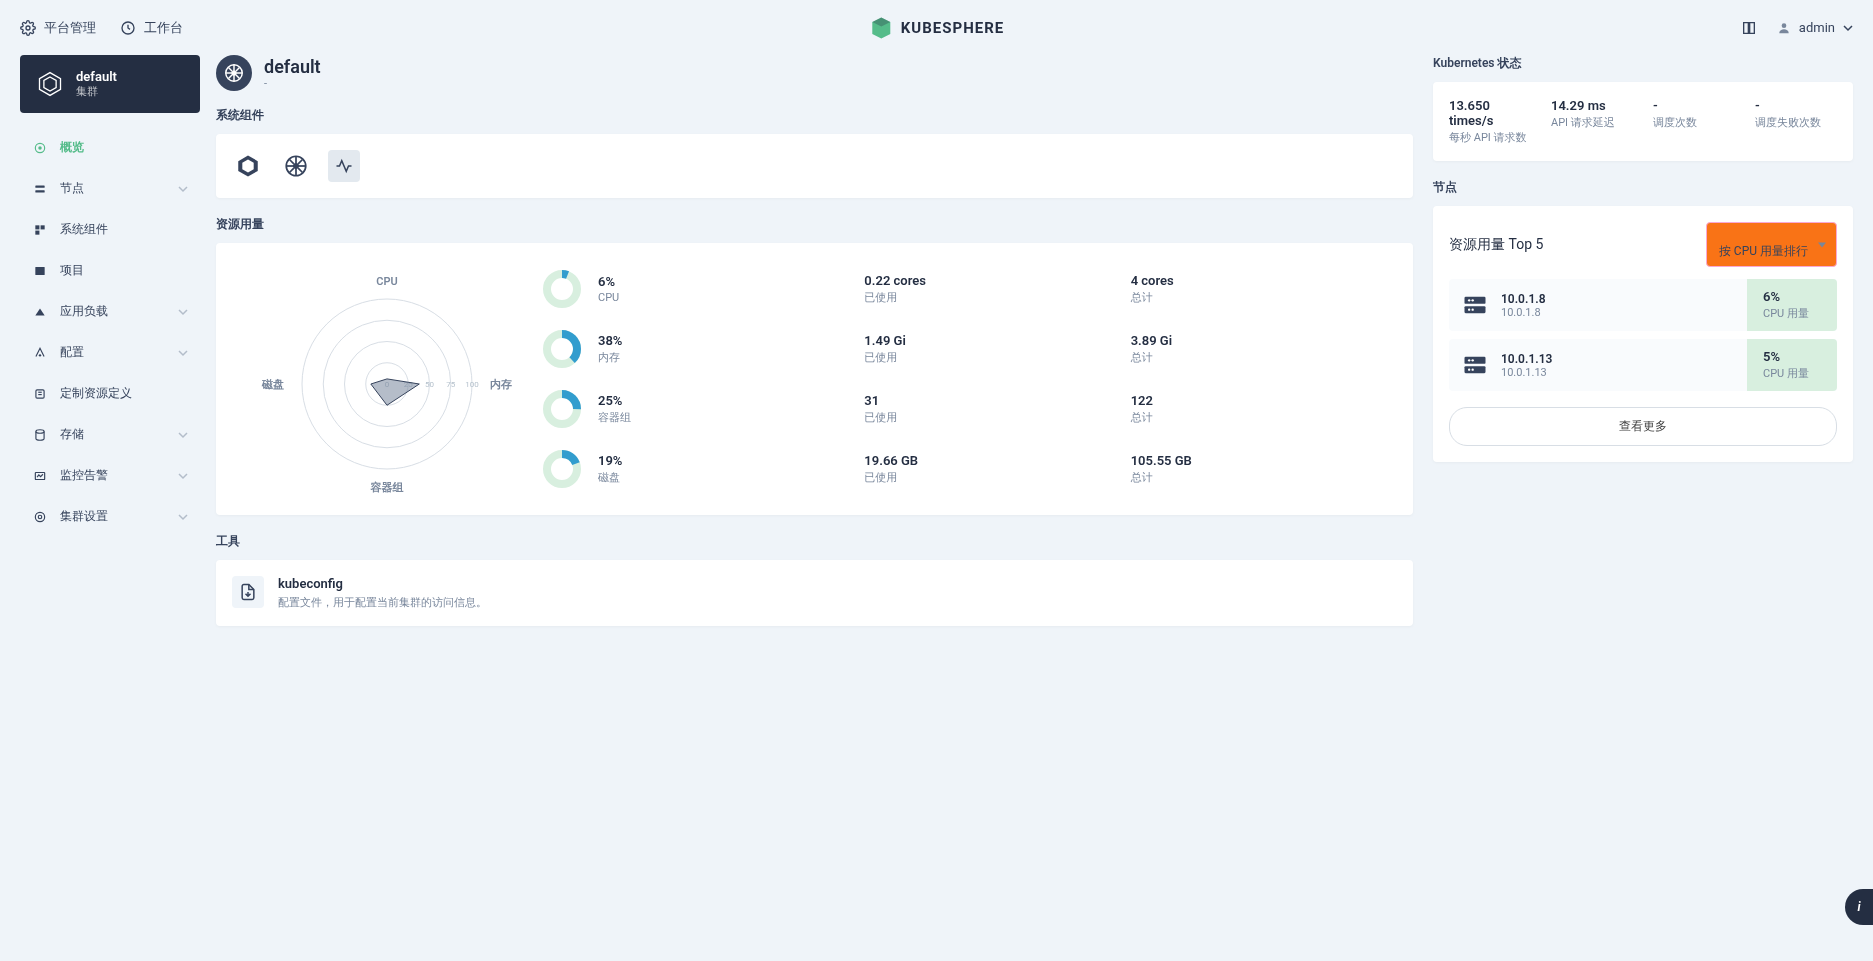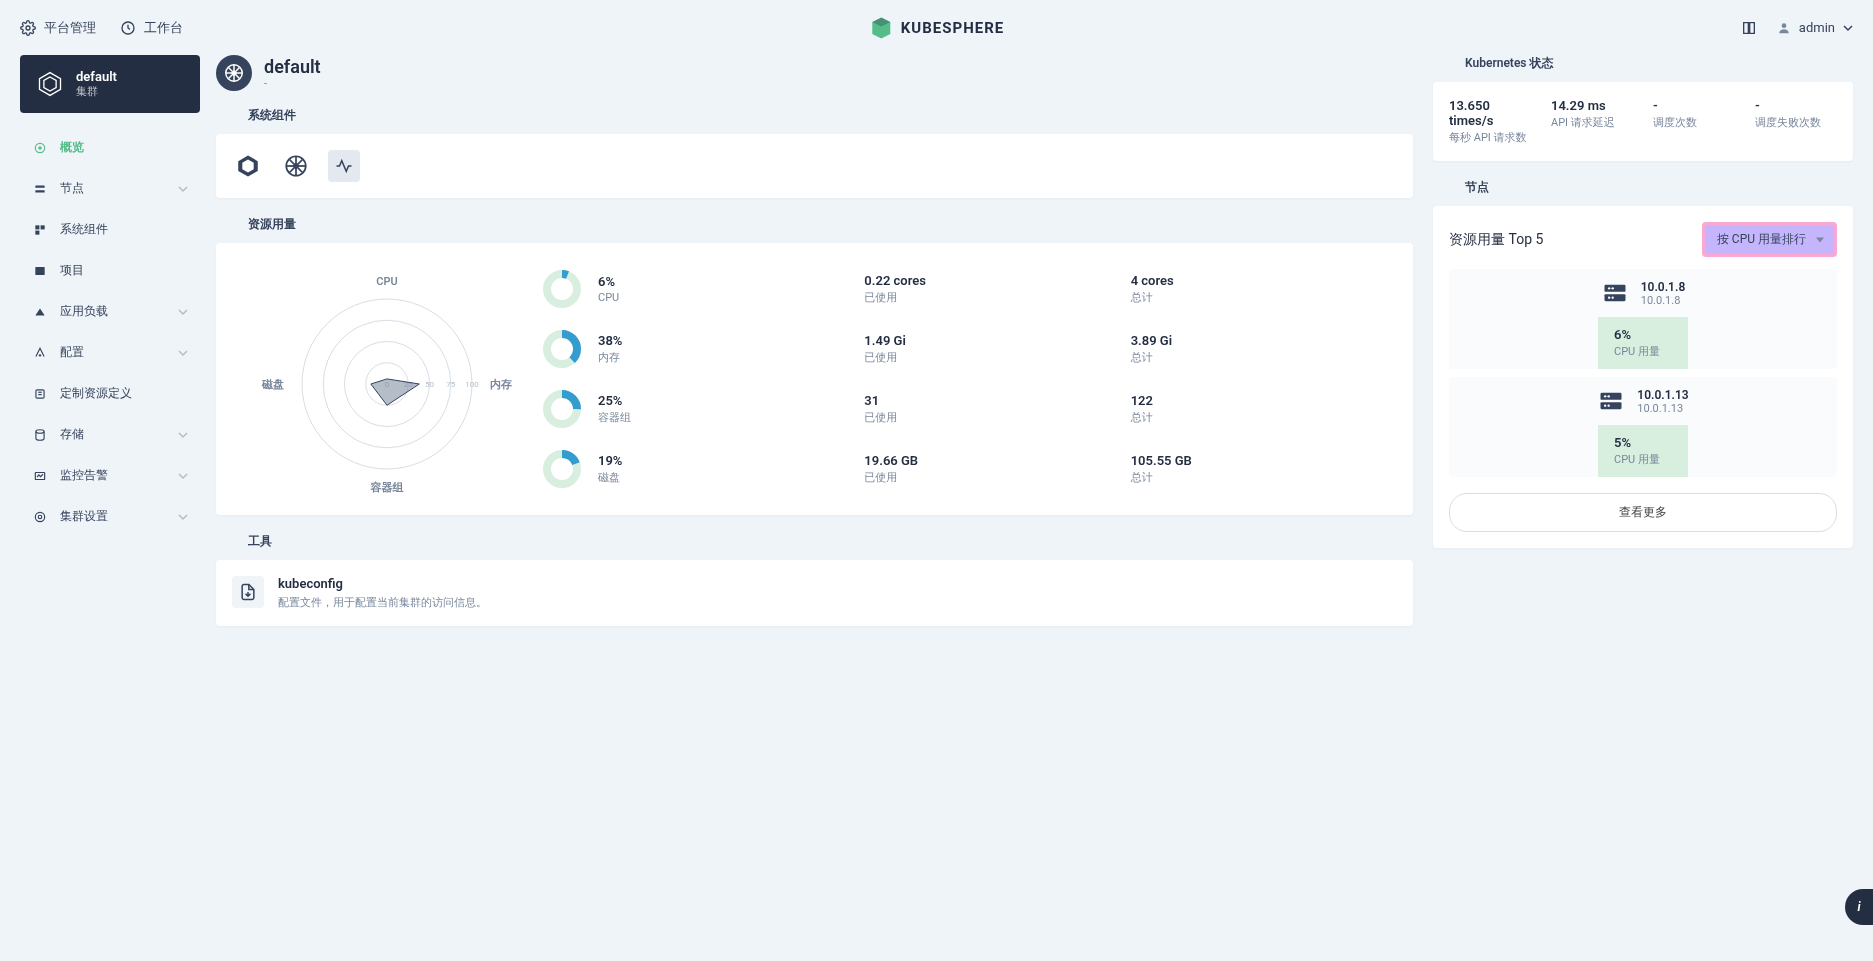--- a/index.html
+++ b/index.html
@@ -29,21 +29,21 @@
     
     .main { flex: 1; display: flex; gap: 20px; }
     .main-left { flex: 1; min-width: 0; }
     .main-right { width: 420px; flex-shrink: 0; }
     
     .page-head { display: flex; align-items: center; gap: 12px; margin-bottom: 16px; }
     .page-head-icon { width: 36px; height: 36px; border-radius: 50%; background: #36435c; display: flex; align-items: center; justify-content: center; }
     .page-title { font-size: 18px; font-weight: 600; }
     .page-sub { font-size: 11px; color: #79879c; }
     
-    .section-title { font-size: 12px; font-weight: 600; color: #36435c; margin-bottom: 10px; margin-left: 32px; }
+    .section-title { font-size: 12px; font-weight: 600; color: #36435c; margin-bottom: 10px; }
     
     .card { background: #fff; border-radius: 4px; box-shadow: 0 1px 3px rgba(0,0,0,0.04); padding: 16px; margin-bottom: 18px; }
     
     .components-row { display: flex; gap: 16px; align-items: center; }
     .component-badge { width: 32px; height: 32px; display: flex; align-items: center; justify-content: center; border-radius: 4px; }
     .component-badge.mono { background: #e3e9ef; }
     
     .usage-card { display: flex; }
     .radar-col { width: 310px; flex-shrink: 0; position: relative; height: 240px; }
     .radar-svg { display: block; margin: 0 auto; }
@@ -58,23 +58,23 @@
     .tool-card { flex: 1; background: #fff; border-radius: 4px; box-shadow: 0 1px 3px rgba(0,0,0,0.04); padding: 16px; display: flex; gap: 14px; align-items: flex-start; cursor: pointer; }
     .tool-icon { width: 32px; height: 32px; background: #eff4f9; border-radius: 4px; display: flex; align-items: center; justify-content: center; }
     .tool-title { font-weight: 600; font-size: 13px; }
     .tool-desc { font-size: 11px; color: #79879c; margin-top: 4px; }
     
     .k8s-grid { display: grid; grid-template-columns: 1fr 1fr 1fr 1fr; gap: 16px 20px; }
     .kval { font-weight: 600; font-size: 13px; }
     .klab { font-size: 11px; color: #79879c; margin-top: 2px; }
     
     .topN-head { display: flex; justify-content: space-between; align-items: center; margin-bottom: 12px; }
-    .topN-select { border: 3px solid #f9a8d4; background: #c4b5fd; padding: 6px 28px 6px 12px; border-radius: 4px; font-size: 12px; color: #36435c; cursor: pointer; position: relative; }
+    .topN-select { border: 1px solid #f9a8d4; background: #f97316; padding: 20px 28px 6px 12px; border-radius: 4px; font-size: 12px; color: #36435c; cursor: pointer; position: relative; }
     .topN-select::after { content: ''; position: absolute; right: 10px; top: 50%; width: 0; height: 0; border-left: 4px solid transparent; border-right: 4px solid transparent; border-top: 5px solid #79879c; transform: translateY(-50%); }
-    .node-row { display: flex; align-items: center; background: #f9fbfd; border-radius: 4px; margin-bottom: 8px; overflow: hidden; flex-direction: column; }
+    .node-row { display: flex; align-items: center; background: #f9fbfd; border-radius: 4px; margin-bottom: 8px; overflow: hidden; }
     .node-left { display: flex; align-items: center; gap: 12px; padding: 10px 12px; flex: 1; }
     .node-icon { width: 28px; height: 28px; }
     .node-name { font-weight: 600; font-size: 12px; }
     .node-ip { font-size: 11px; color: #79879c; }
     .node-metric { background: #d8efdf; padding: 10px 16px; text-align: left; min-width: 90px; }
     .view-more { display: block; width: 100%; border: 1px solid #d8dee5; background: #fff; padding: 10px; border-radius: 18px; font-size: 12px; color: #404040; cursor: pointer; margin-top: 16px; text-align: center; }
     
     .fab { position: fixed; right: 0; bottom: 36px; width: 28px; height: 36px; background: #242e42; color: #fff; border-radius: 18px 0 0 18px; display: flex; align-items: center; justify-content: center; cursor: pointer; font-style: italic; font-weight: bold; font-size: 12px; }
     
     svg { display: block; }

